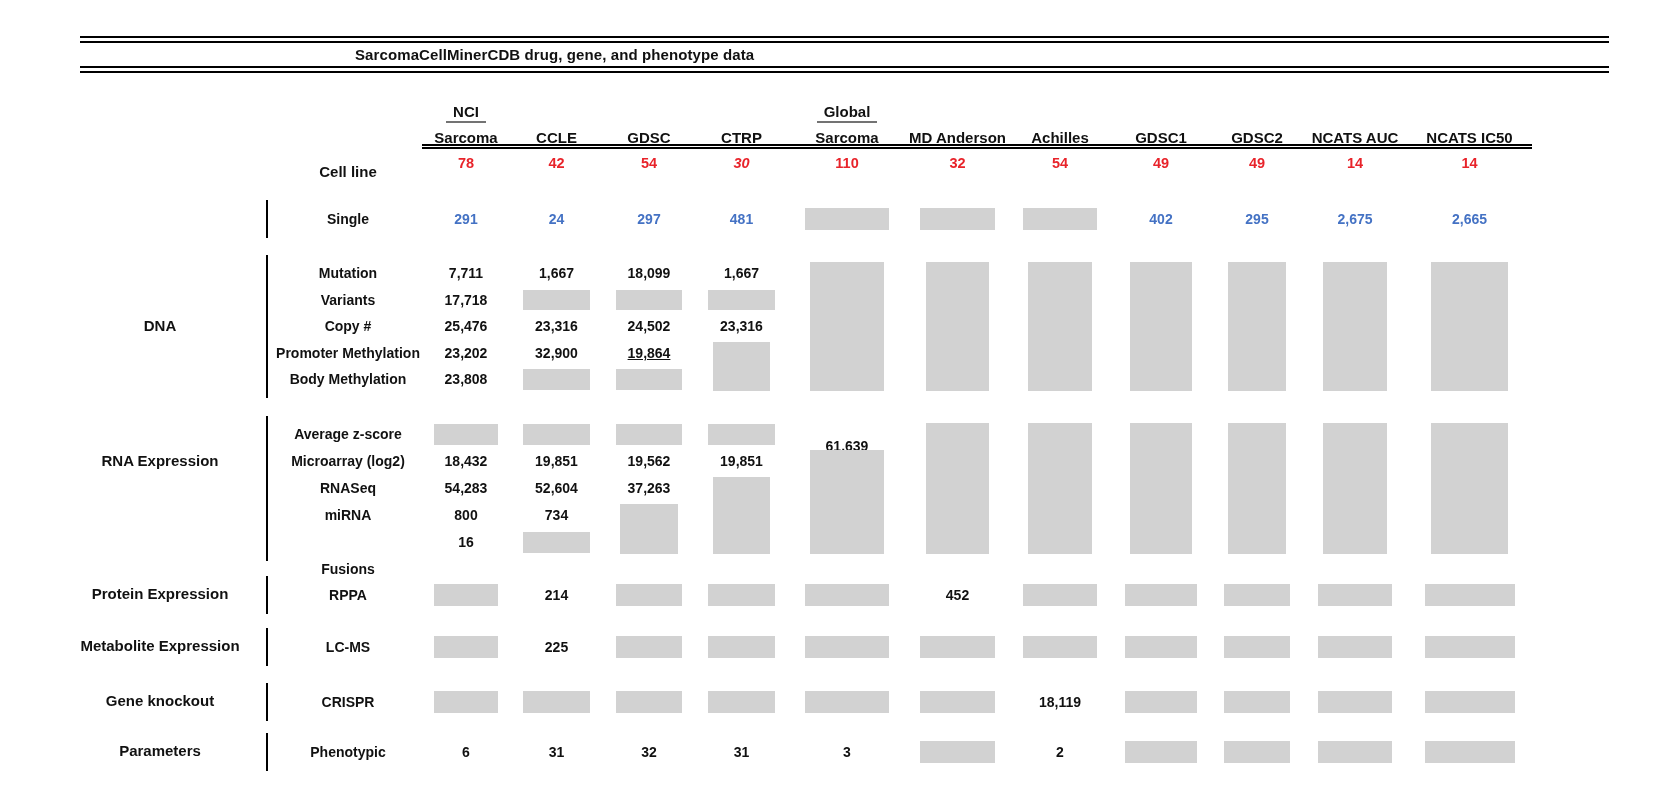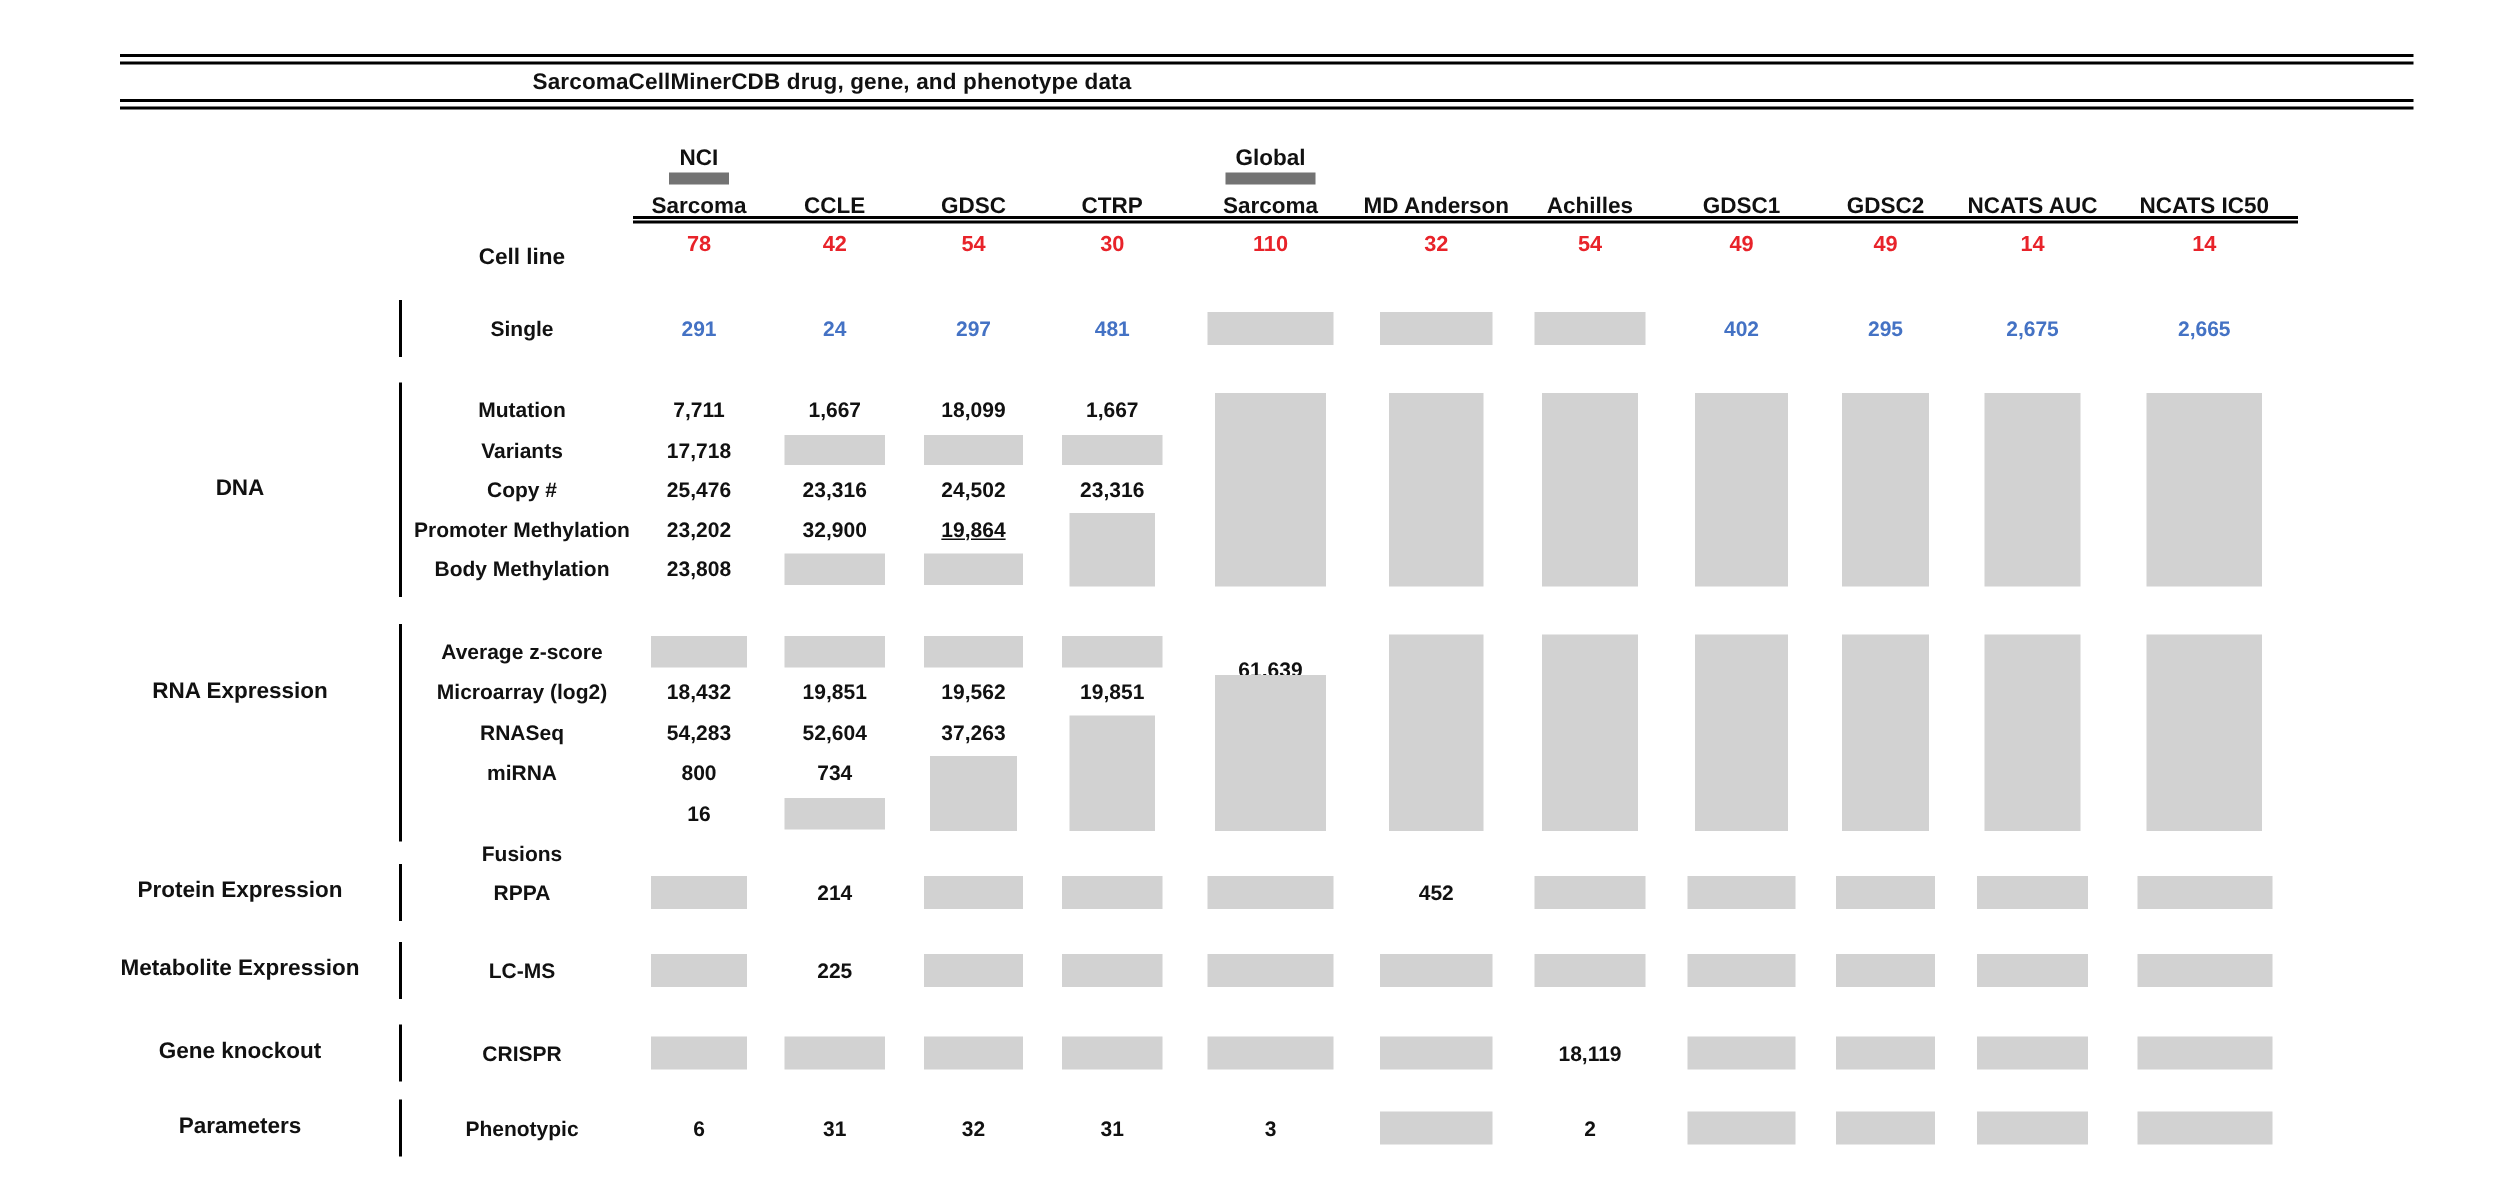--- a/index.html
+++ b/index.html
@@ -20,21 +20,21 @@
     font-size:15px; letter-spacing:0.1px;
   }
 
   .grid {
     display:grid; margin-top:24px;
     grid-template-columns:200px 14px 148px 88px 93px 92px 93px 118px 103px 102px 100px 92px 104px 125px;
   }
 
   .hdr { font-size:15px; text-align:center; align-self:end; padding-bottom:3px; }
   .hdr-top { font-size:15px; text-align:center; align-self:end; }
-  .hdr-top span { display:inline-block; border-bottom:8px solid #737373; padding:0 7px 1px 7px; }
+  .hdr-top span { display:inline-block; border-bottom:2px solid #737373; padding:0 7px 1px 7px; }
   .hdr-rule { border-bottom:5px double #000; align-self:end; }
 
   .red-count { color:#e8232a; font-size:14.5px; text-align:center; align-self:center; }
   .cell-line-lbl { font-size:15px; text-align:center; align-self:center; }
 
   .cat { display:flex; align-items:center; justify-content:center; text-align:center; font-size:15px; line-height:1.1; }
   .cat-rna { padding-bottom:54px; }
   .divider { width:2px; background:#000; justify-self:center; margin:-5px 0; }
   .sub { display:flex; align-items:center; justify-content:center; text-align:center; font-size:14px; }
   .val { display:flex; align-items:center; justify-content:center; font-size:14px; }
@@ -56,21 +56,21 @@
 
   <div class="grid" id="grid" style="grid-template-rows: 26px 26px 28px 28px 28px 27px 26.5px 26.5px 26.5px 26.5px 26.5px 28px 27px 27px 27px 27px 27px 25px 28px 24px 28px 27px 28px 22px 28px;">
       <div class="hdr-top" style="grid-area: 1 / 4;"><span>NCI</span></div>
       <div class="hdr" style="grid-area: 2 / 4;">Sarcoma</div>
       <div class="red-count" style="grid-area: 3 / 4;">78</div>
       <div class="hdr" style="grid-area: 2 / 5;">CCLE</div>
       <div class="red-count" style="grid-area: 3 / 5;">42</div>
       <div class="hdr" style="grid-area: 2 / 6;">GDSC</div>
       <div class="red-count" style="grid-area: 3 / 6;">54</div>
       <div class="hdr" style="grid-area: 2 / 7;">CTRP</div>
-      <div class="red-count" style="grid-area: 3 / 7;">30</div>
+      <div class="red-count" style="grid-area: 3 / 7; font-style: italic;">30</div>
       <div class="hdr-top" style="grid-area: 1 / 8;"><span>Global</span></div>
       <div class="hdr" style="grid-area: 2 / 8;">Sarcoma</div>
       <div class="red-count" style="grid-area: 3 / 8;">110</div>
       <div class="hdr" style="grid-area: 2 / 9;">MD Anderson</div>
       <div class="red-count" style="grid-area: 3 / 9;">32</div>
       <div class="hdr" style="grid-area: 2 / 10;">Achilles</div>
       <div class="red-count" style="grid-area: 3 / 10;">54</div>
       <div class="hdr" style="grid-area: 2 / 11;">GDSC1</div>
       <div class="red-count" style="grid-area: 3 / 11;">49</div>
       <div class="hdr" style="grid-area: 2 / 12;">GDSC2</div>

